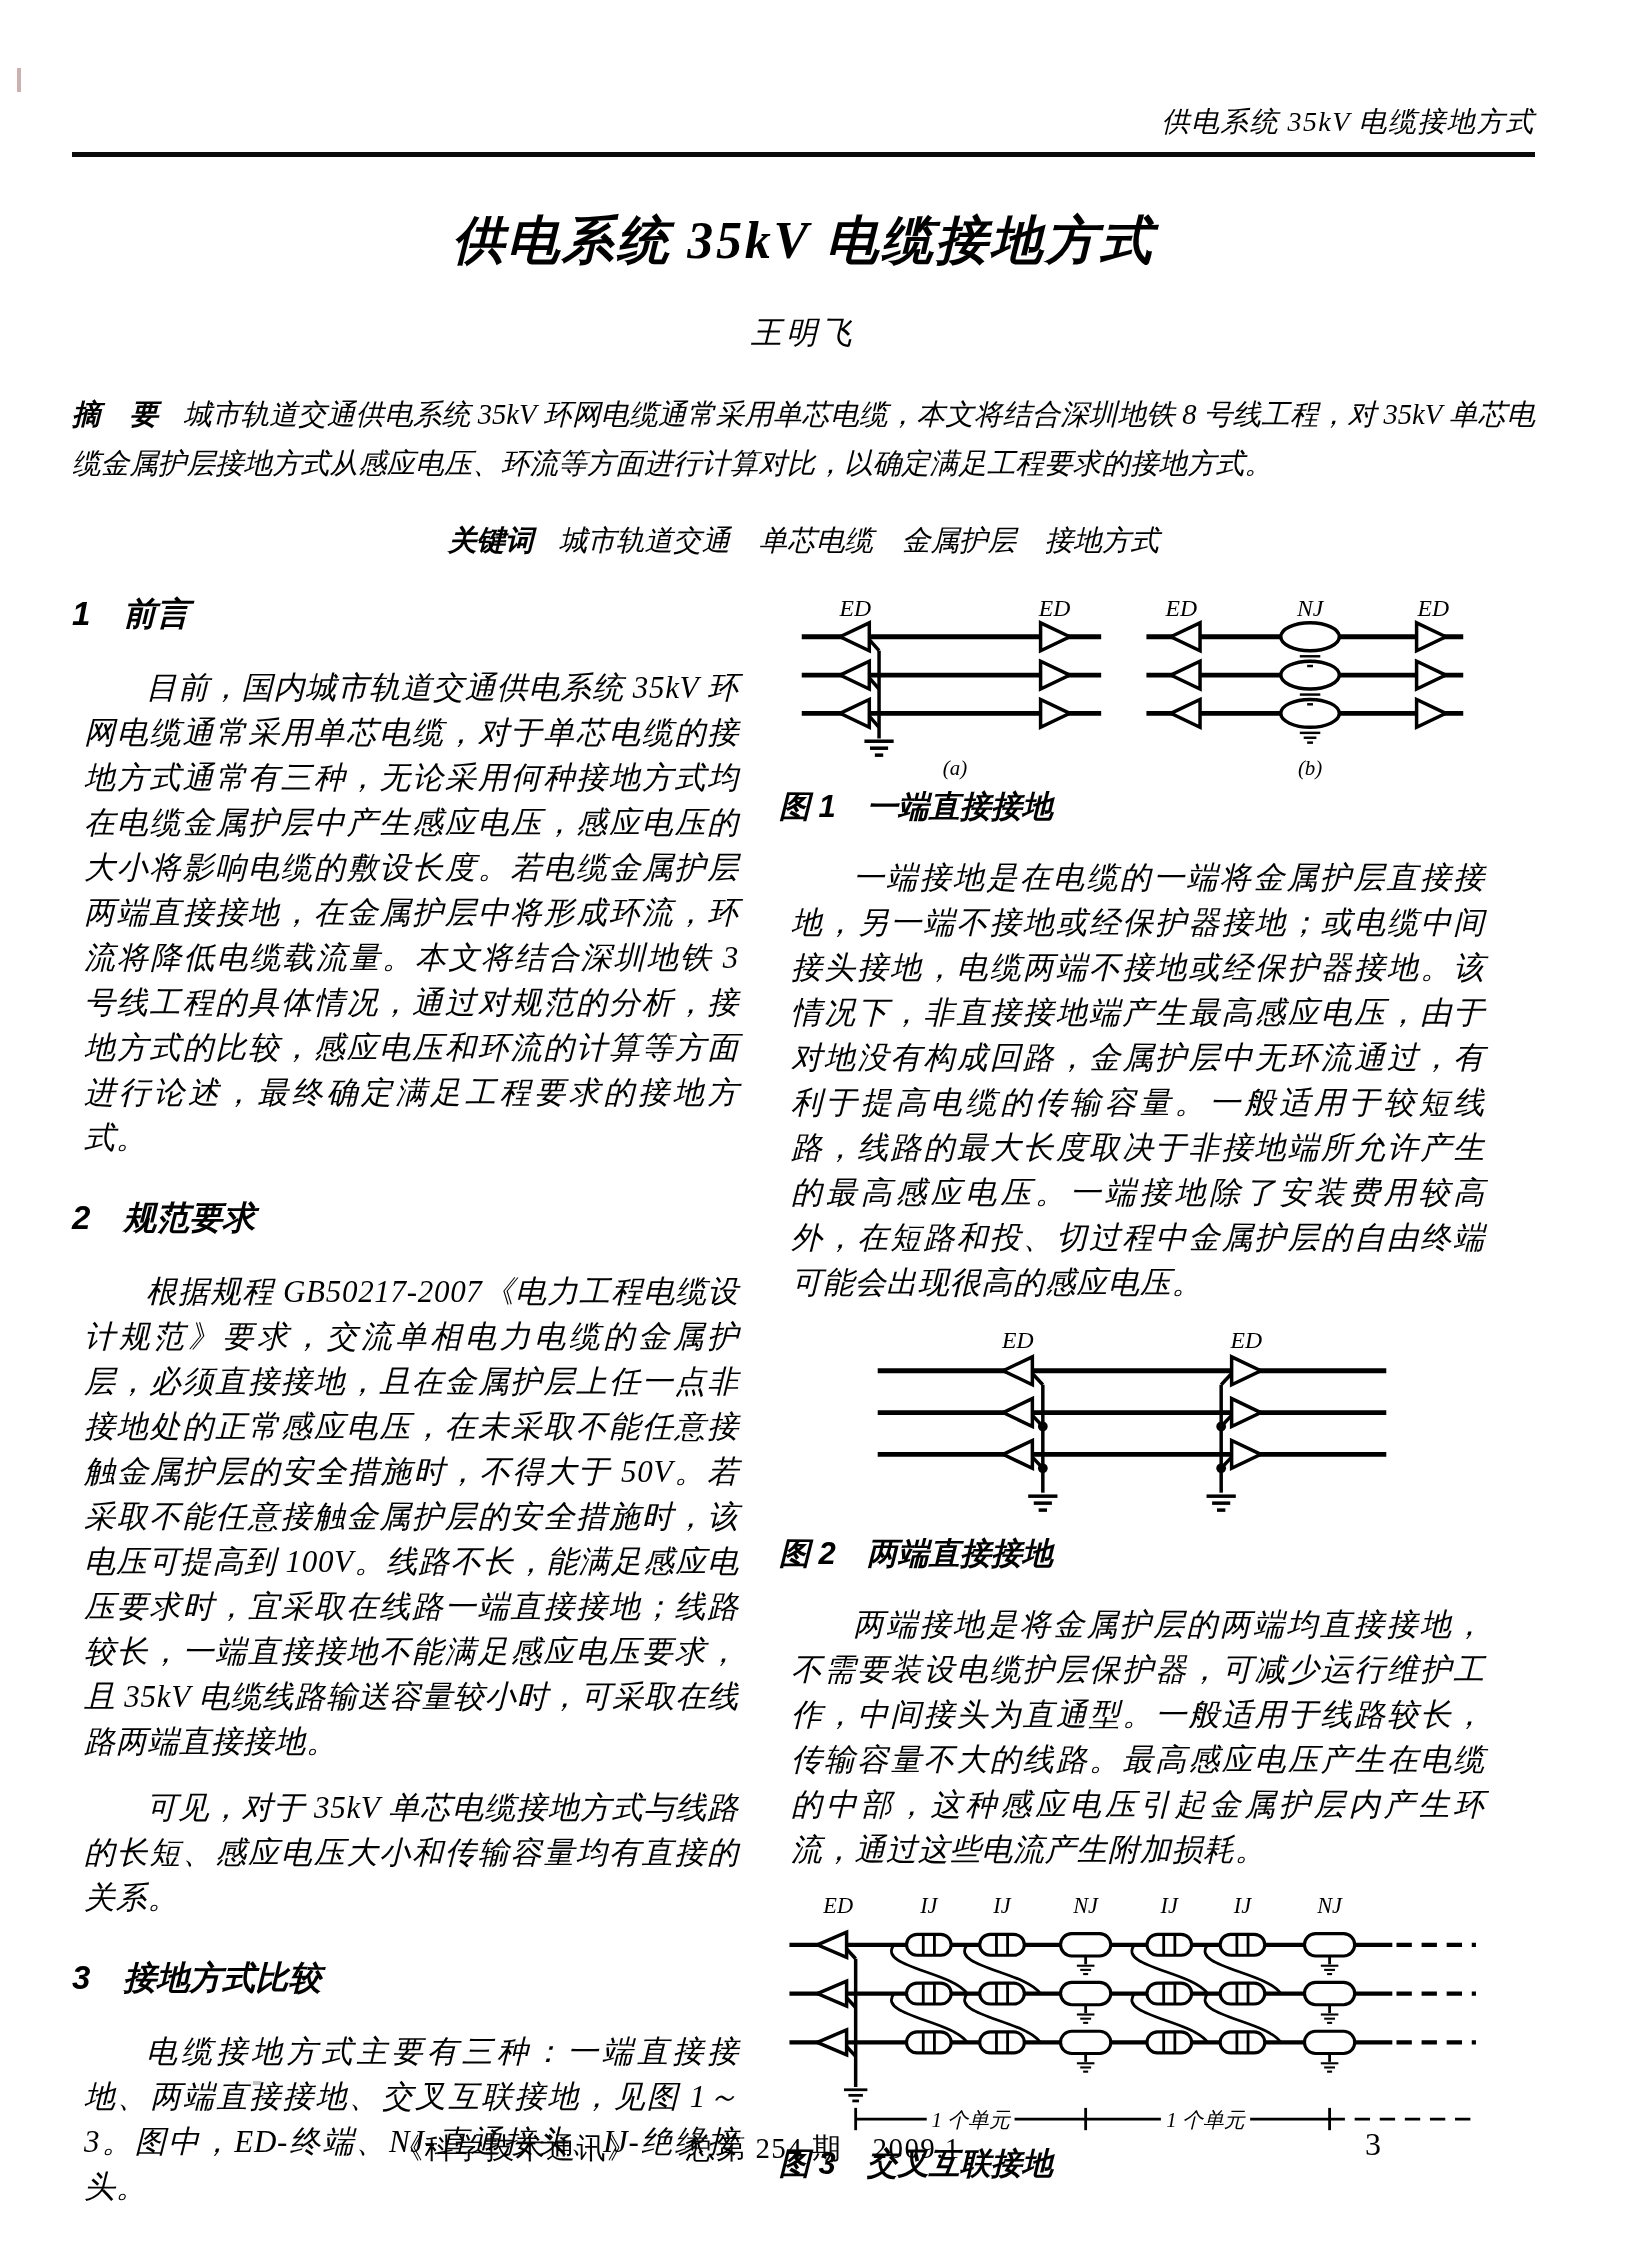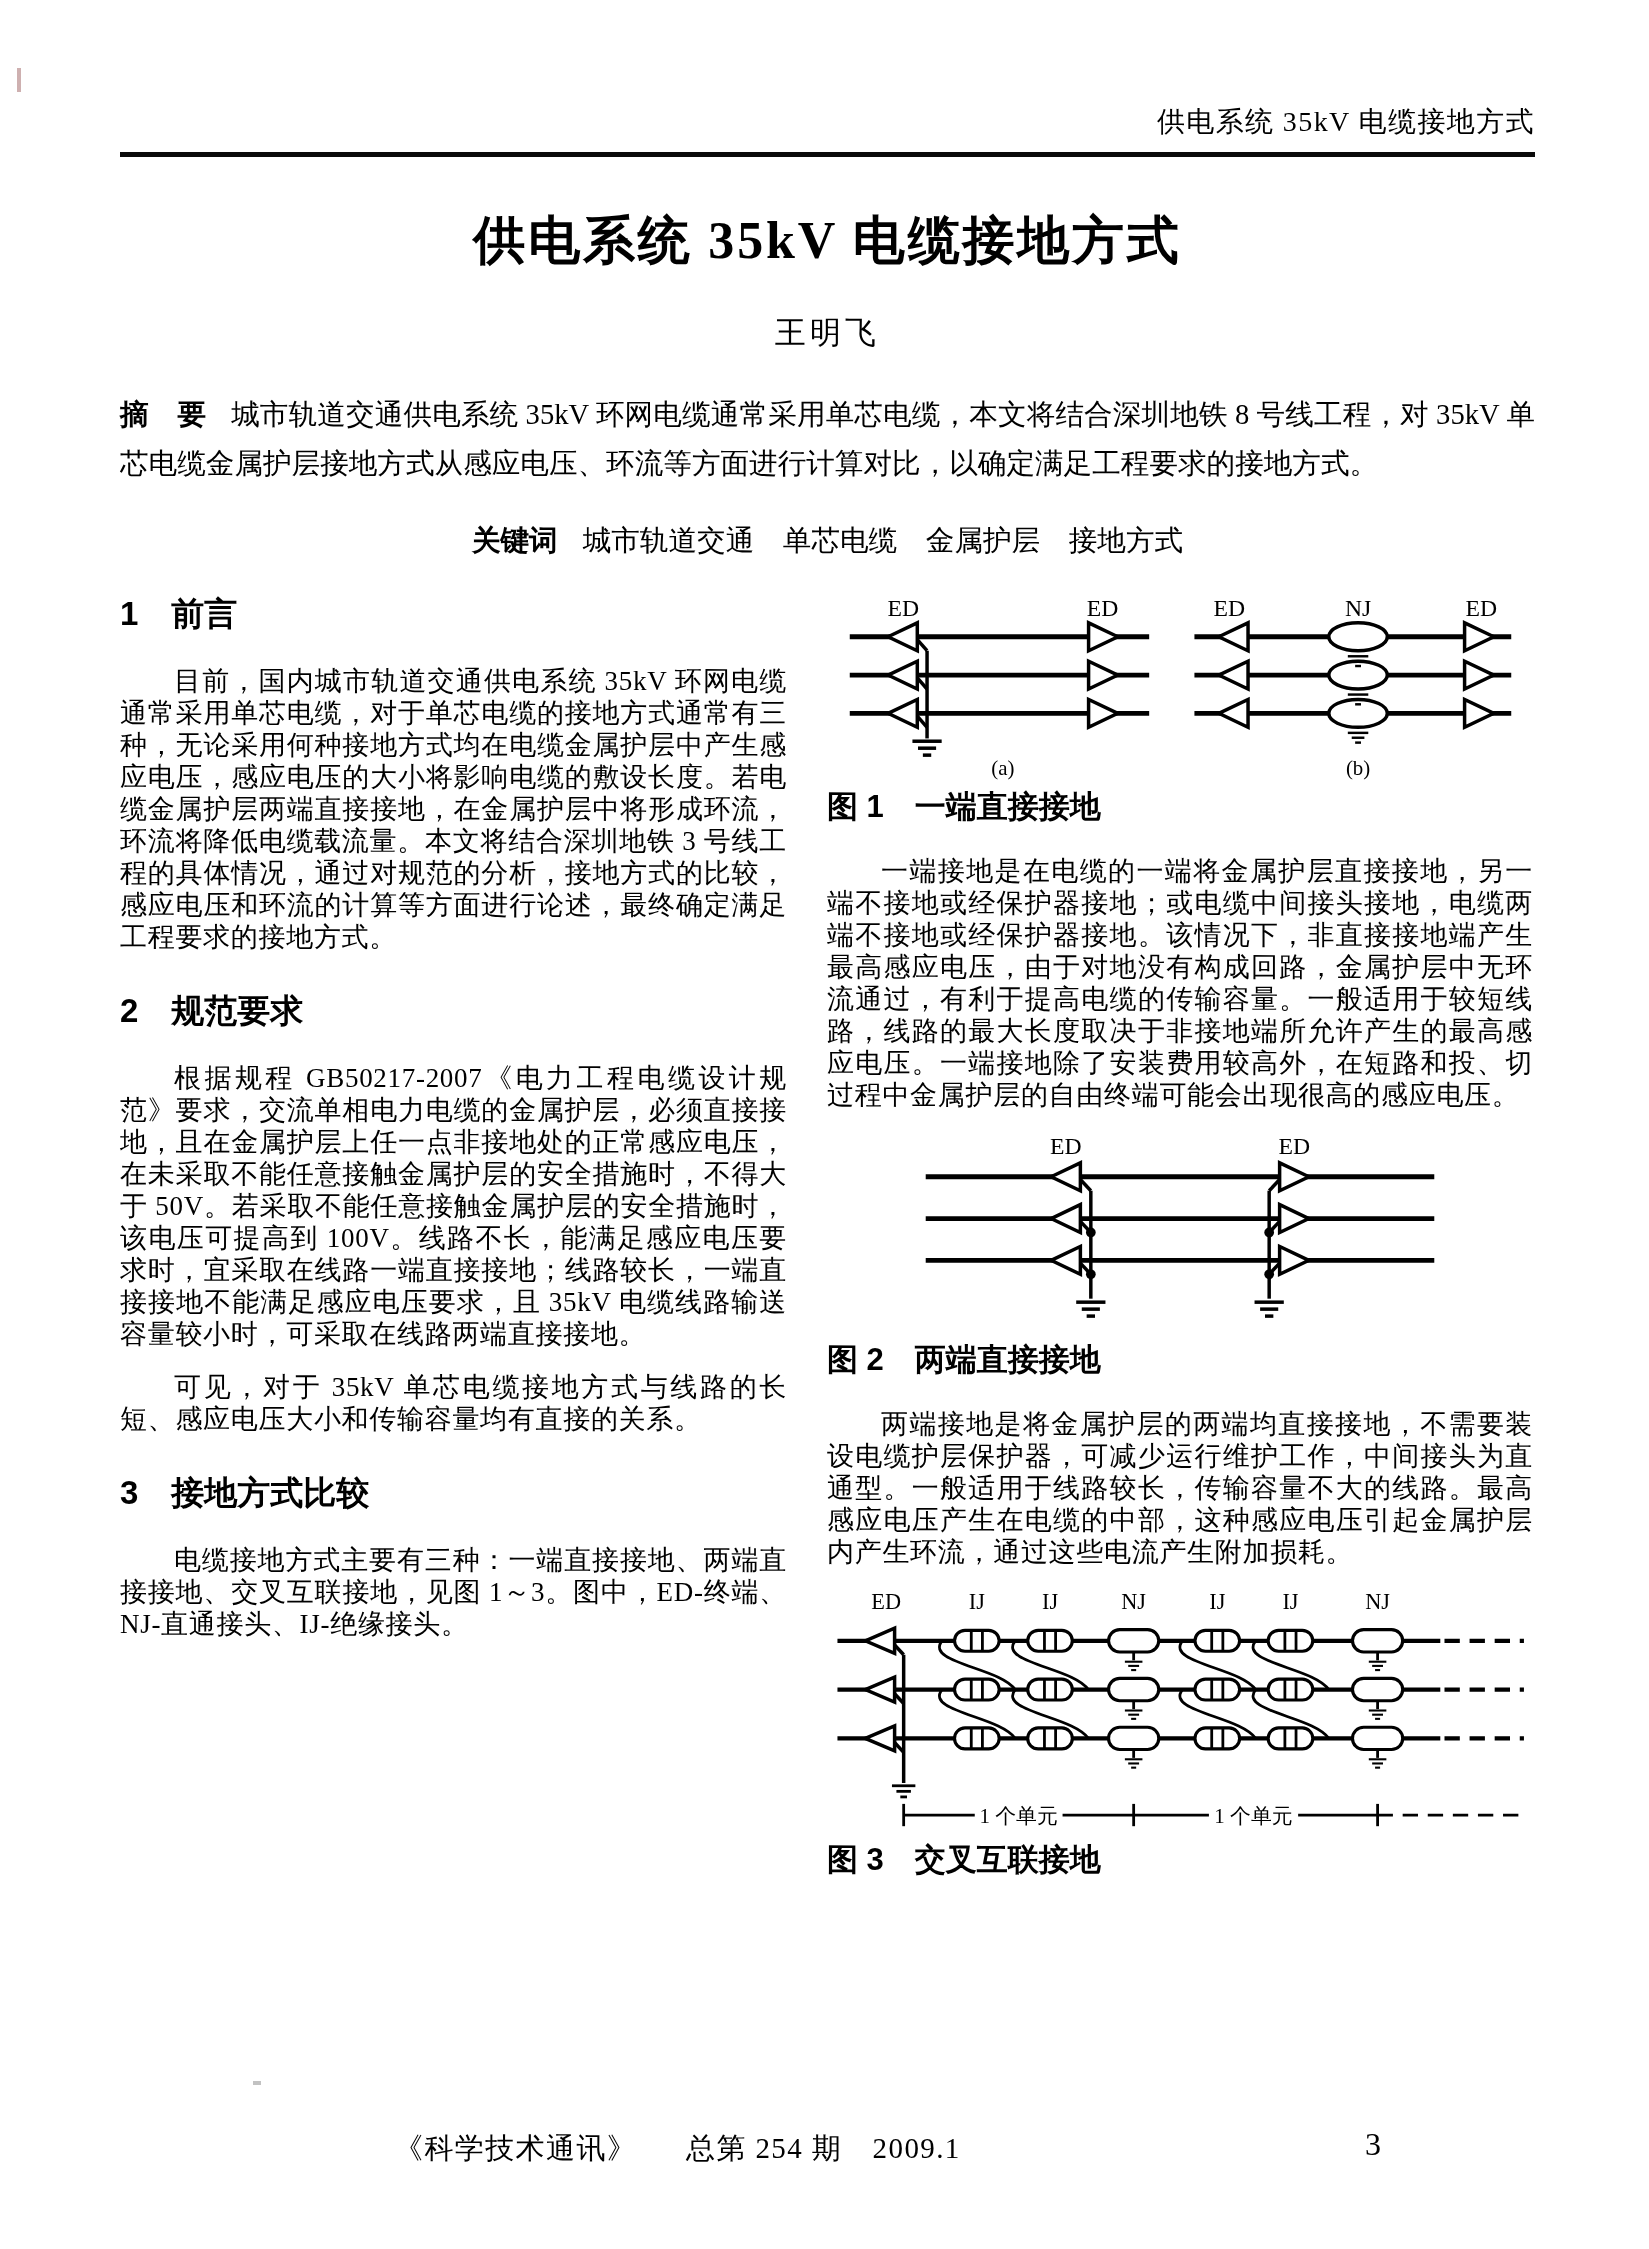--- a/index.html
+++ b/index.html
@@ -3,21 +3,21 @@
 <meta charset="utf-8">
 <style>
   html,body{margin:0;padding:0;background:#ffffff;}
   .page{
     position:relative;
     width:1650px;height:2250px;
     background:#ffffff;color:#000;
     font-family:"Liberation Serif","DejaVu Serif",serif;
     overflow:hidden;
   }
-  .content{padding:0 115px 0 120px;}
+  .content{padding:0 115px 0 72px;font-style:italic;}
   .running-head{
     padding-top:103px;
     text-align:right;
     font-size:28px;
     letter-spacing:1.4px;
   }
   .rule{height:4.9px;background:#0a0a0a;margin-top:11px;}
   .title{
     margin-top:49px;
     text-align:center;
@@ -54,26 +54,26 @@
   .col-right{width:706px;}
   .sec-h{
     font-family:"Liberation Sans","DejaVu Sans",sans-serif;
     font-weight:bold;
     font-size:33px;
     line-height:40px;
     margin:38px 0 0 0;
   }
   .sec-h.first{margin-top:0;}
   p.body{
-    font-size:27px;
-    line-height:32px;
+    font-size:31px;
+    line-height:45px;
     letter-spacing:0.7px;
     text-align:justify;
     text-indent:2em;
-    margin:31px 0 0 0;
+    margin:31px 0 0 12px;
   }
   p.body.cont{margin-top:21px;}
   .fig{margin-top:16.7px;text-align:center;}
   .fig.first{margin-top:1.4px;}
   .fig svg{display:block;margin:0 auto;}
   .fig-caption{
     font-family:"Liberation Sans","DejaVu Sans",sans-serif;
     font-weight:bold;
     font-size:31px;
     line-height:35px;

